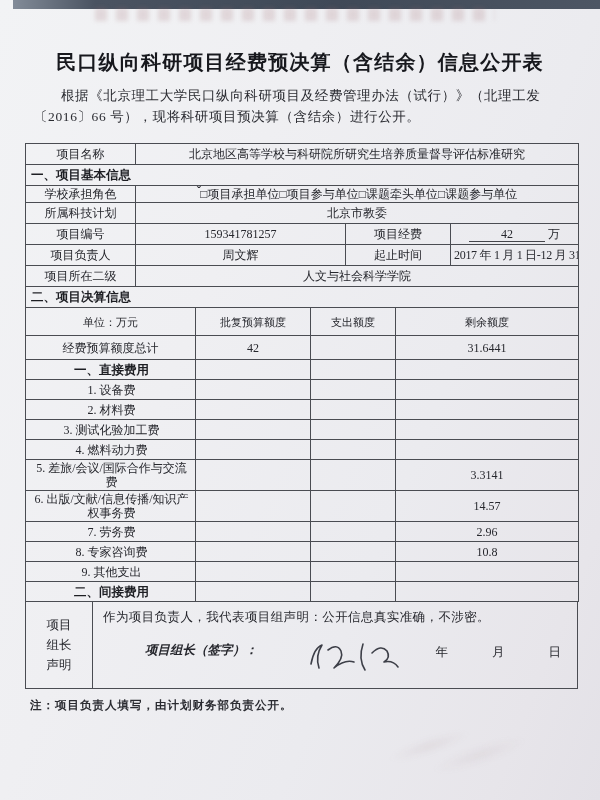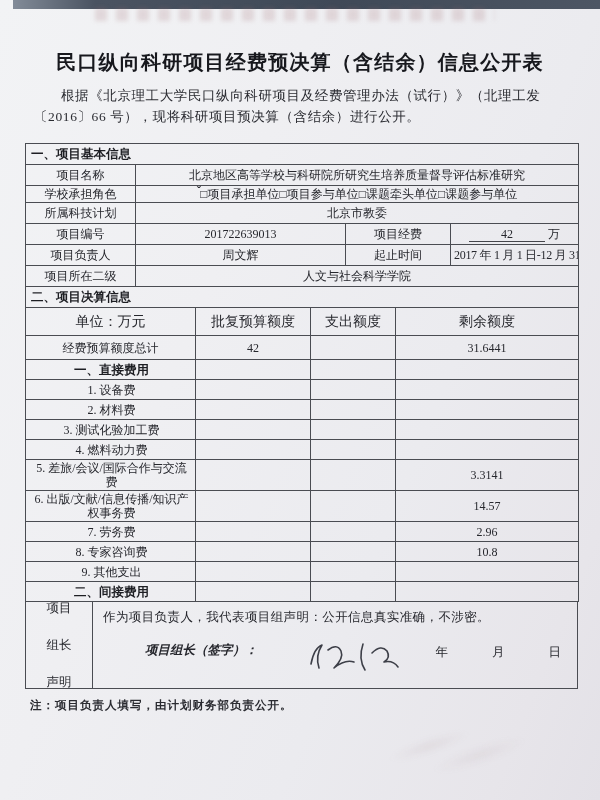--- a/index.html
+++ b/index.html
@@ -48,36 +48,36 @@
   }
   table.tbl2 { margin-top:0; }
   .tbl td {
     border:1px solid #4a4c52; font-size:12px; color:#26272d;
     padding:1px 3px; text-align:center; overflow:hidden; line-height:14px;
   }
   .tbl td.sec {
     text-align:left; font-weight:bold; font-size:12.5px; padding-left:5px; color:#1d1e23;
   }
   .tbl2 td.lbl { text-align:center; padding-left:5px; }
-  .tbl2 tr.hdr td { font-size:14px; }
+  .tbl2 tr.hdr td { font-size:11px; }
   .squeeze { font-size:11.5px; letter-spacing:-0.3px; white-space:nowrap; }
   .blank-line {
     display:inline-block; min-width:72px; border-bottom:1px solid #44454b;
     text-align:center; padding:0 2px 0 2px;
   }
   .tick { font-weight:bold; font-size:13px; position:relative; top:-3px; margin-right:-1px; }
 
   .decl {
     display:flex; width:551px; margin-left:25px; height:86px;
     border:1px solid #4a4c52; border-top:none; color:#26272d;
   }
   .decl-side {
     width:66px; border-right:1px solid #4a4c52;
     display:flex; flex-direction:column; justify-content:center; align-items:center;
-    gap:20px; font-size:12.5px;
+    gap:3px; font-size:12.5px;
   }
   .decl-main { flex:1; padding:7px 8px 4px 10px; position:relative; font-size:12.5px; }
   .decl-statement { letter-spacing:0.4px; }
   .decl-signrow { display:flex; align-items:flex-start; margin-top:16px; position:relative; }
   .decl-signlabel { margin-left:42px; font-weight:bold;font-style:italic; }
   .signature { position:absolute; left:200px; top:-4px; }
   .decl-date { position:absolute; right:8px; top:2px; display:flex; gap:44px; }
 
   .note {
     margin:9px 0 0 30px; font-size:11.5px; font-weight:bold;
@@ -97,37 +97,37 @@
 
   <table class="tbl tbl1">
     <colgroup>
         <col style="width:110px">
         <col style="width:210px">
         <col style="width:105px">
         <col style="width:128px">
       </colgroup>
     <tbody>
         <tr style="height:21px">
-      <td class="sec" colspan="4">一、项目基本信息</td>
-    </tr>
-    <tr style="height:21px">
       <td>项目名称</td>
       <td colspan="3">北京地区高等学校与科研院所研究生培养质量督导评估标准研究</td>
+    </tr>
+    <tr style="height:21px">
+      <td class="sec" colspan="4">一、项目基本信息</td>
     </tr>
     <tr style="height:14px">
       <td>学校承担角色</td>
       <td colspan="3"><span class="tick">ˇ</span><span>□项目承担单位□项目参与单位□课题牵头单位□课题参与单位</span></td>
     </tr>
     <tr style="height:21px">
       <td>所属科技计划</td>
       <td colspan="3">北京市教委</td>
     </tr>
     <tr style="height:21px">
       <td>项目编号</td>
-      <td>201722639013</td>
+      <td>159341781257</td>
       <td>项目经费</td>
       <td><span class="blank-line">42</span> <span>万</span></td>
     </tr>
     <tr style="height:21px">
       <td>项目负责人</td>
       <td>周文辉</td>
       <td>起止时间</td>
       <td class="squeeze">2017 年 1 月 1 日-12 月 31</td>
     </tr>
     <tr style="height:21px">

